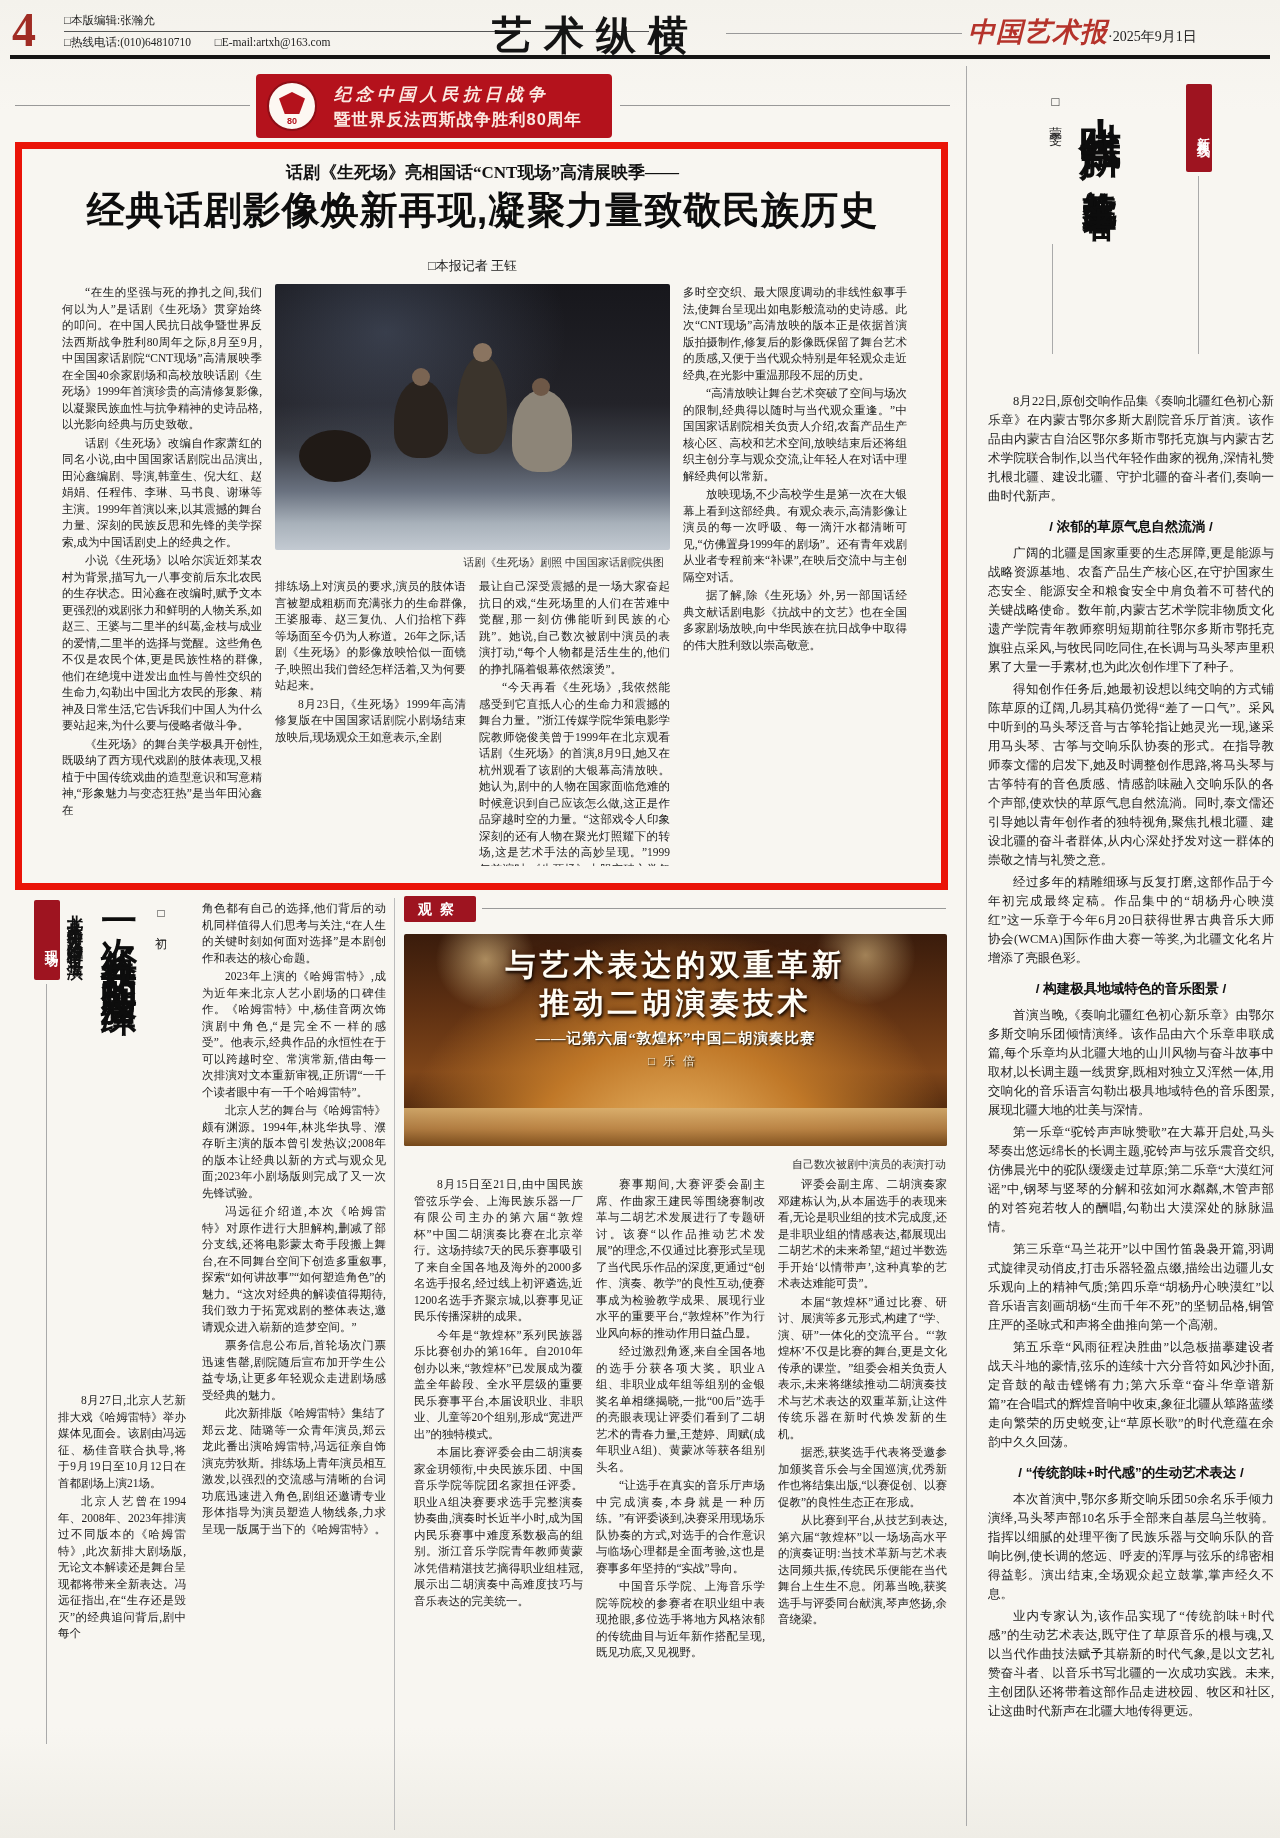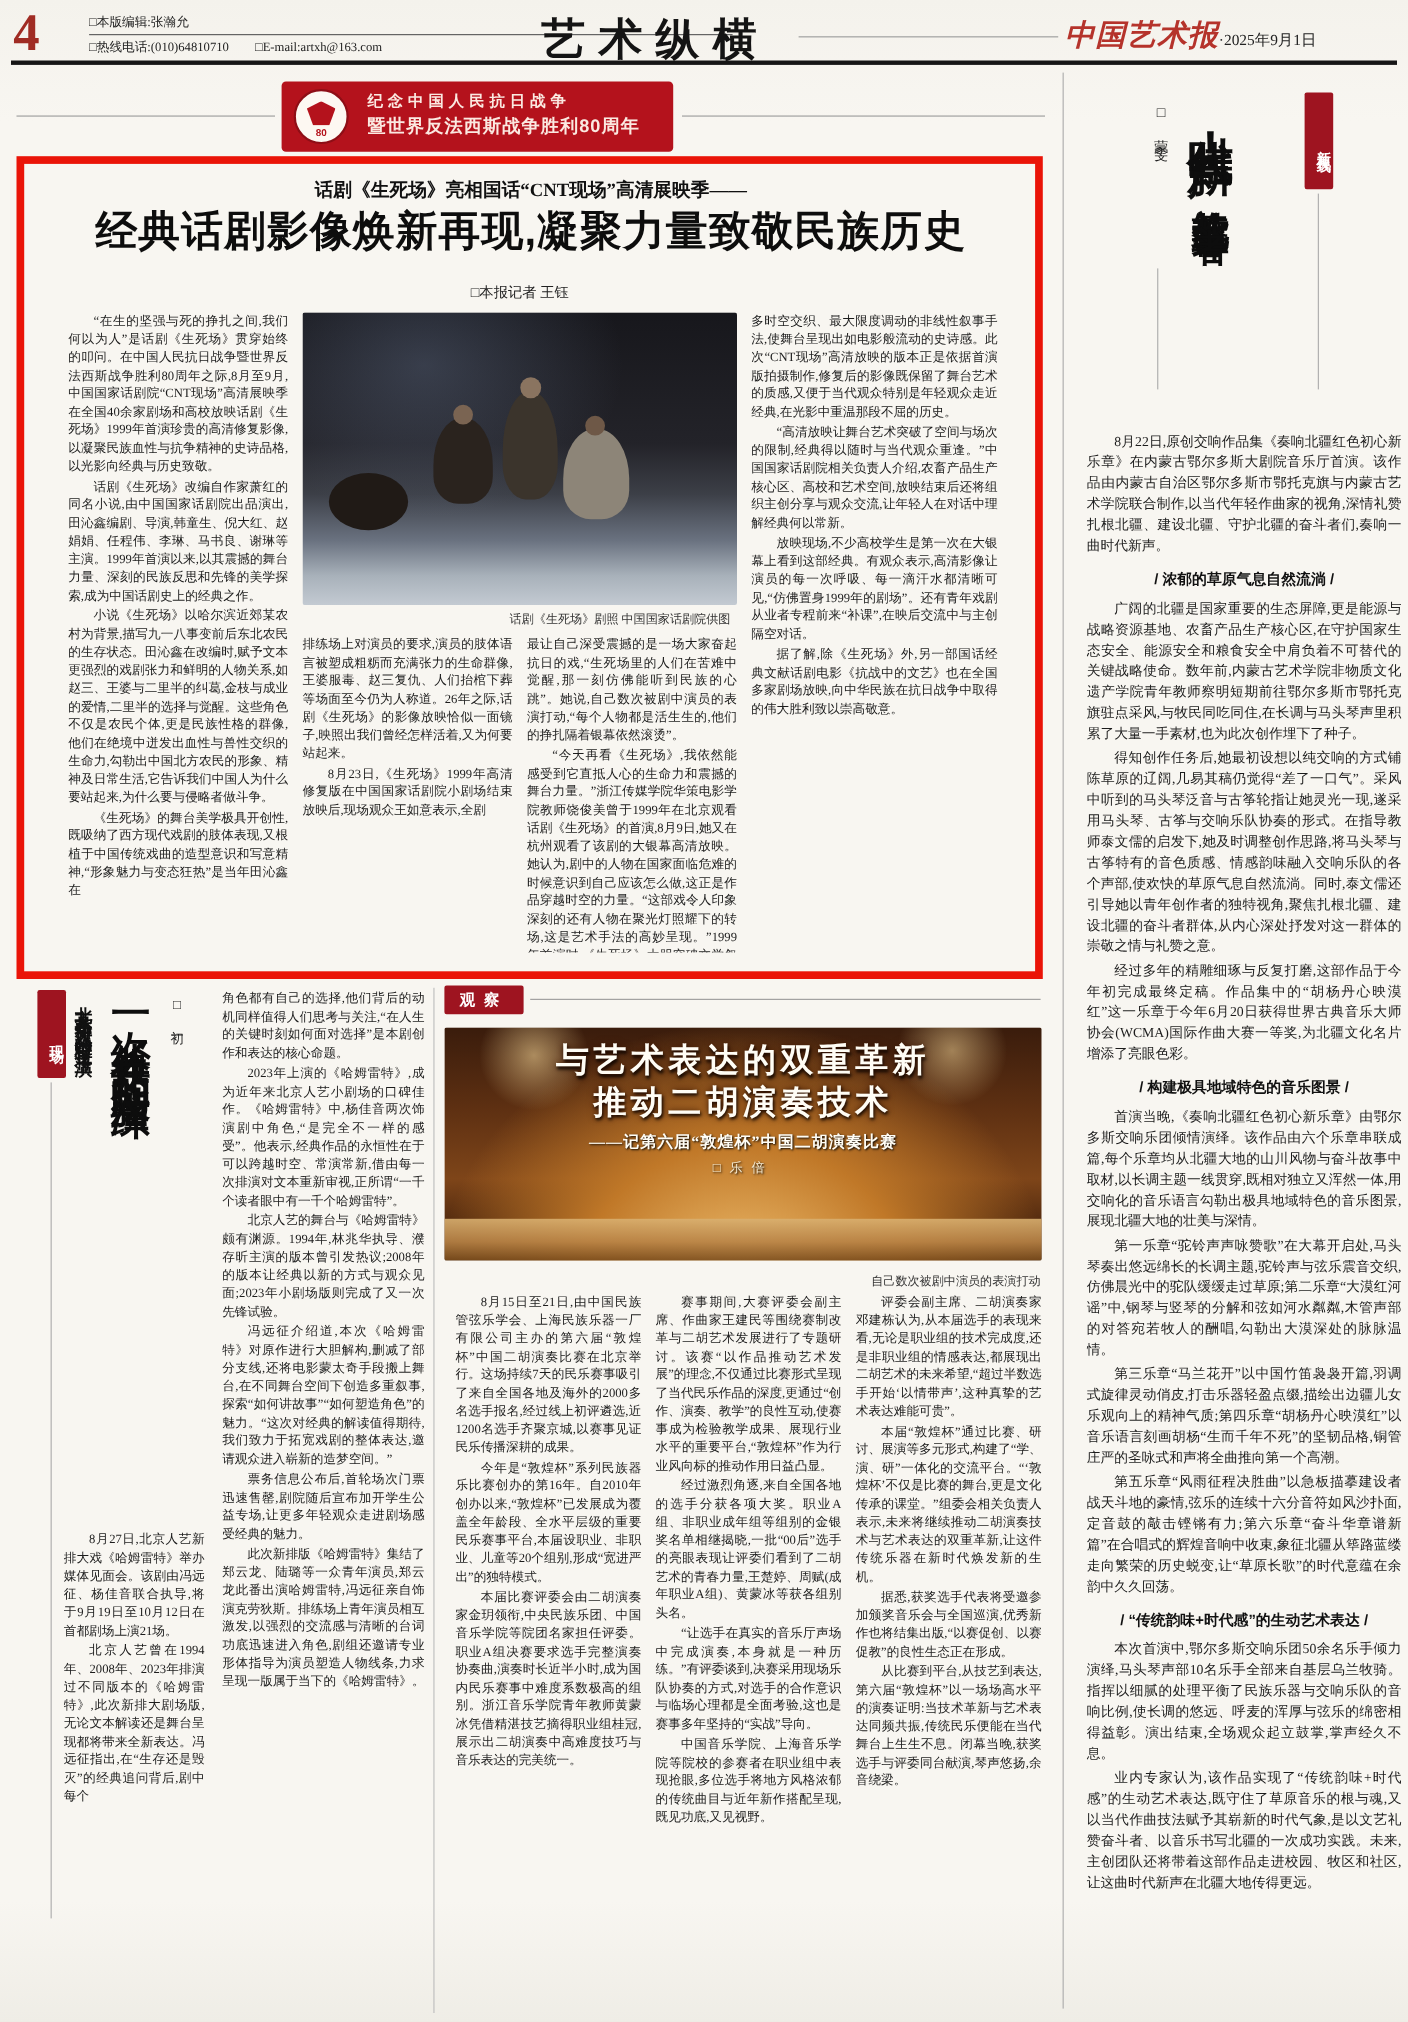--- a/index.html
+++ b/index.html
@@ -13,21 +13,21 @@
   .page-num{font-size:48px;font-weight:bold;color:#a02c24;line-height:1;}
   .ed-line{font-size:11.5px;color:#222;white-space:nowrap;}
   .ed-div{border:0;border-top:1px solid #555;margin:3px 0;}
   .section-title{font-size:40px;font-weight:900;letter-spacing:12px;color:#141414;font-family:"Liberation Sans",sans-serif;white-space:nowrap;}
   .masthead{font-size:27px;font-weight:bold;color:#b5332b;font-style:italic;letter-spacing:1px;white-space:nowrap;}
   .m-date{font-size:14px;color:#222;font-style:normal;font-weight:normal;letter-spacing:0;}
   .head-rule{background:#161616;height:4px;}
 
   
   .banner{background:#b4121c;border-radius:4px;color:#fbe9e1;font-family:"Liberation Sans",sans-serif;}
-  .banner .b1{font-size:14px;font-weight:bold;letter-spacing:4.5px;margin:9px 0 3px 78px;white-space:nowrap;}
+  .banner .b1{font-size:17px;font-weight:bold;letter-spacing:4.5px;margin:9px 0 3px 78px;white-space:nowrap;font-style:italic;}
   .banner .b2{font-size:16.5px;font-weight:bold;letter-spacing:1px;margin-left:78px;white-space:nowrap;}
   .emblem{position:absolute;left:11px;top:7px;width:50px;height:50px;border-radius:50%;background:#fdf8f2;border:2px solid #8e0e16;box-sizing:border-box;}
   .emblem .inner{position:absolute;left:10px;top:9px;width:26px;height:22px;background:#b4121c;clip-path:polygon(0 30%,50% 0,100% 30%,78% 100%,22% 100%);}
   .emblem .num{position:absolute;left:0;right:0;bottom:3px;text-align:center;font-size:9px;font-weight:bold;color:#b4121c;font-family:"Liberation Sans",sans-serif;}
 
   
   .redbox{border:7px solid #ea1408;box-sizing:border-box;}
 
   
   .kicker{font-size:17px;font-weight:bold;text-align:center;color:#111;}
@@ -76,21 +76,21 @@
   .etk{font-size:14.5px;font-weight:bold;margin-top:7px;letter-spacing:1px;text-shadow:1px 1px 2px #000;}
   .etb{font-size:12px;margin-top:5px;letter-spacing:8px;color:#f5e9d0;text-shadow:1px 1px 2px #000;}
   .stage-band{position:absolute;left:0;right:0;bottom:0;height:38px;background:linear-gradient(180deg,#d9b070 0%,#b88346 55%,#7a4c1c 100%);opacity:.9;}
 </style>
 </head>
 <body>
 
 <div class="page">
 
   <div class="abs page-num" style="left:12px;top:6px;">4</div>
-  <div class="abs" style="left:64px;top:13px;width:585px;margin-left:17px;">
+  <div class="abs" style="left:64px;top:13px;width:585px;">
     <div class="ed-line">□本版编辑:张瀚允</div>
     <hr class="ed-div">
     <div class="ed-line">
       <span>□热线电话:(010)64810710</span>
       <span style="display:inline-block;width:18px;"></span>
       <span>□E-mail:artxh@163.com</span>
     </div>
   </div>
   <div class="abs section-title" style="left:492px;top:8px;">艺术纵横</div>
   <div class="abs hline" style="left:726px;top:33px;width:236px;"></div>

